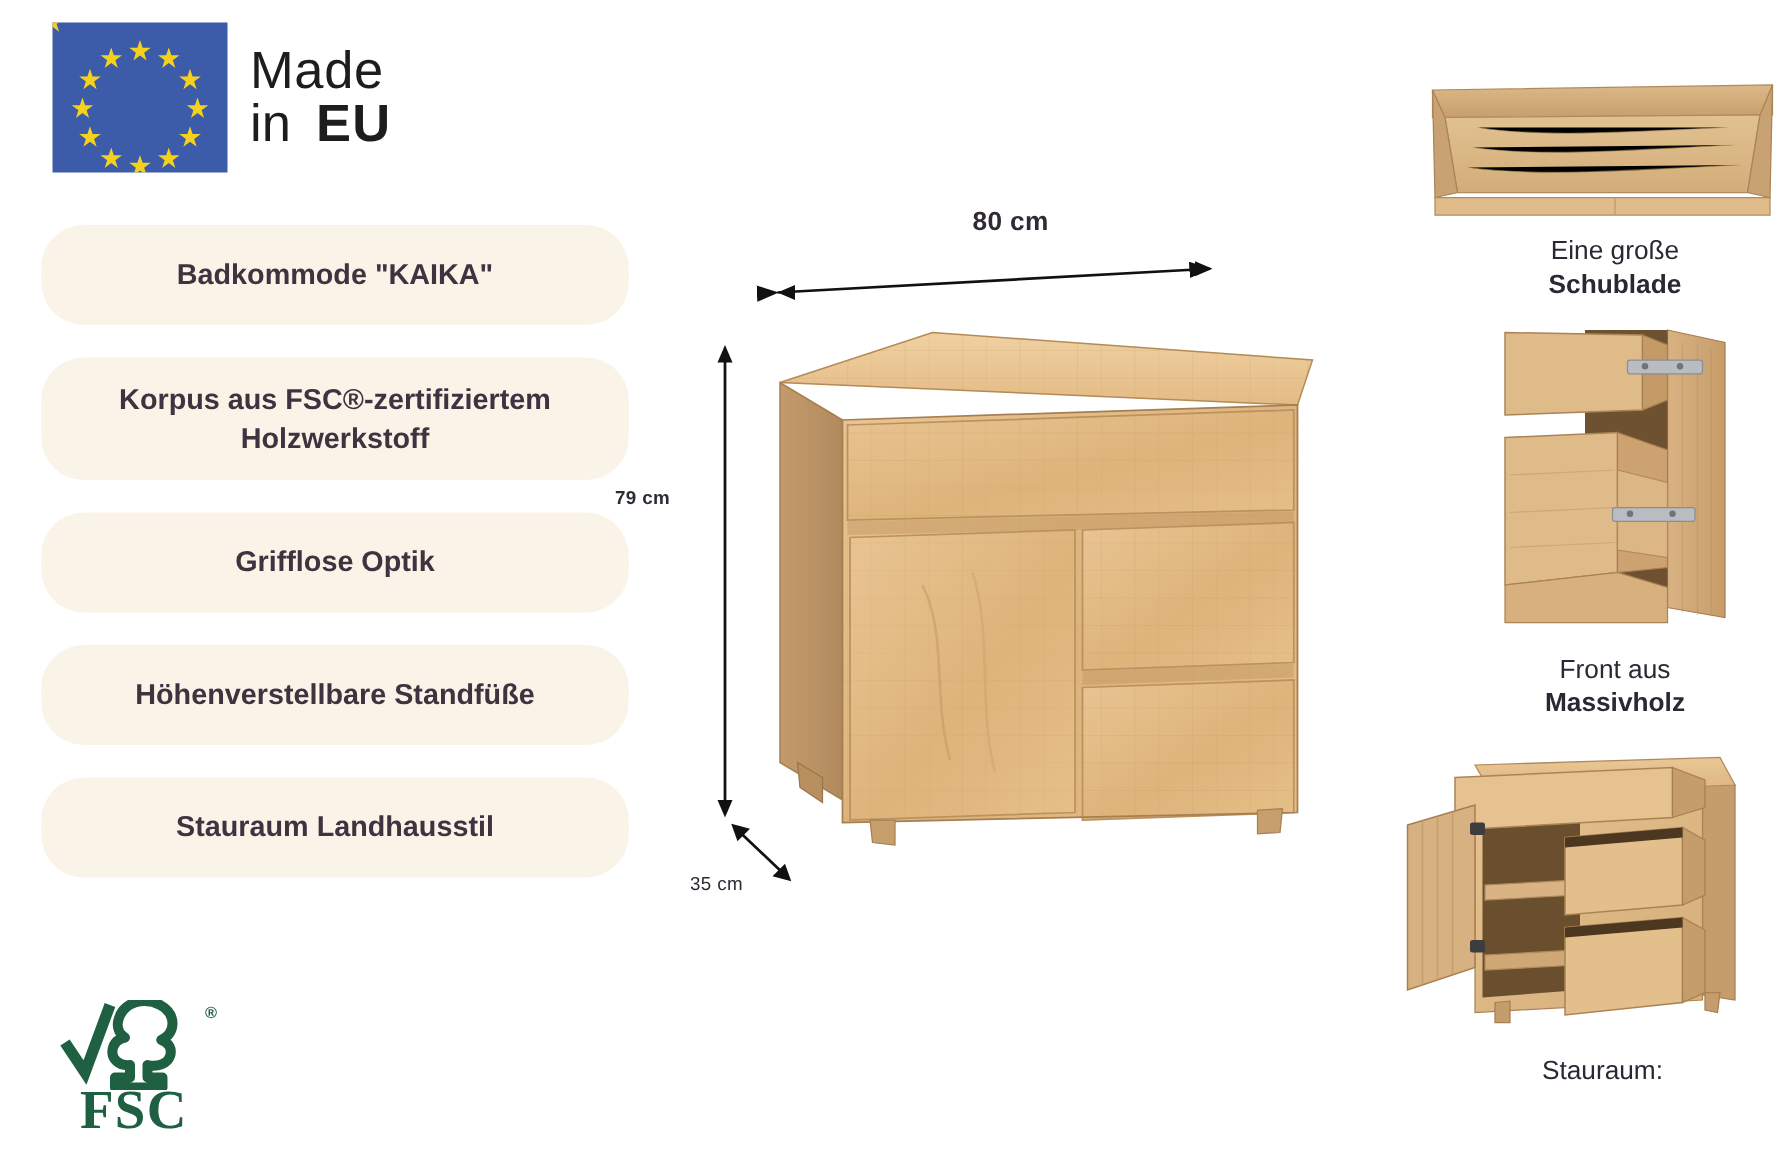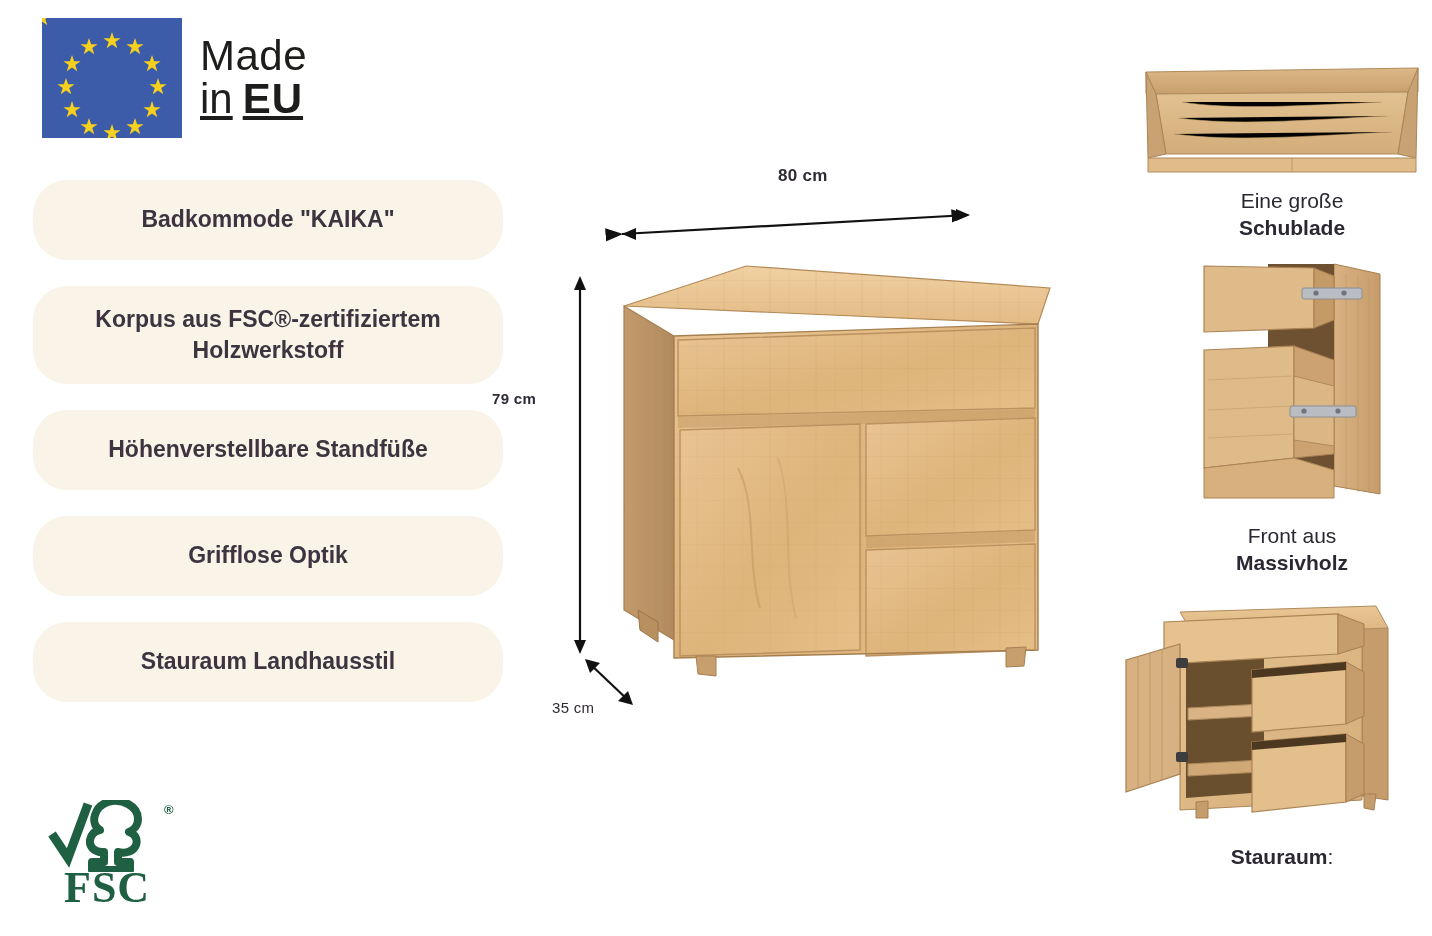--- a/index.html
+++ b/index.html
@@ -10,55 +10,55 @@
     overflow:hidden;
     position:relative;
   }
   .stage{position:relative;width:1288px;height:936px;}
 
   
   .eu-badge{position:absolute;left:42px;top:18px;display:flex;align-items:center;gap:18px;}
   .eu-flag{width:140px;height:120px;background:#3c5ba9;position:relative;}
   .eu-text{display:flex;flex-direction:column;line-height:1.02;color:#1d1d1b;}
   .eu-made{font-size:42px;font-weight:400;letter-spacing:.5px;}
-  .eu-in-row{font-size:42px;display:flex;gap:10px;align-items:center;text-decoration:underline;}
+  .eu-in-row{font-size:42px;display:flex;gap:20px;align-items:center;}
   .eu-in{font-weight:400;}
   .eu-eu{font-weight:700;letter-spacing:1px;}
 
   
   .pills{position:absolute;left:33px;top:180px;width:470px;display:flex;flex-direction:column;gap:26px;}
   .pill{
     background:#faf3e8;border-radius:34px;
     min-height:80px;display:flex;align-items:center;justify-content:center;
     text-align:center;padding:12px 26px;box-sizing:border-box;
     color:#3d3440;font-weight:700;font-size:23px;line-height:1.35;
   }
   .pill.tall{min-height:98px;}
 
   
   .fsc{position:absolute;left:46px;top:800px;width:160px;height:110px;color:#1f6043;}
   .fsc-reg{position:absolute;left:118px;top:2px;font-size:13px;font-weight:700;color:#1f6043;}
   .fsc-word{position:absolute;left:18px;top:62px;font-family:"Liberation Serif", serif;
     font-size:44px;font-weight:700;letter-spacing:1px;color:#1f6043;}
 
   
-  .dim-80-label{position:absolute;left:778px;top:166px;font-size:17px;font-weight:700;color:#2f2a35;letter-spacing:.3px;}
+  .dim-80-label{position:absolute;left:778px;top:166px;font-size:21px;font-weight:700;color:#2f2a35;letter-spacing:.3px;}
   .dim-79-label{position:absolute;left:492px;top:390px;font-size:15px;font-weight:700;color:#2f2a35;letter-spacing:.3px;}
   .dim-35-label{position:absolute;left:552px;top:699px;font-size:15px;font-weight:400;color:#2f2a35;letter-spacing:.3px;}
   .arrows{position:absolute;left:0;top:0;width:1432px;height:936px;pointer-events:none;}
 
   
   .cab-main{position:absolute;left:618px;top:258px;width:440px;height:420px;}
 
   
   .thumb{position:absolute;}
   .cap{position:absolute;text-align:center;width:300px;color:#2b2733;font-size:21px;line-height:1.28;}
   .cap .reg{font-weight:400;display:block;}
   .cap .bold{font-weight:700;display:block;}
-  .cap .inline-bold{font-weight:700;}
+  .cap .inline-bold{font-weight:400;}
   .cap .inline-reg{font-weight:400;}
 </style>
 </head>
 <body>
 
 <div class="stage">
 
   <div class="eu-badge">
     <div class="eu-flag">
       <svg width="140" height="120" viewBox="0 0 140 120">
@@ -93,24 +93,24 @@
   </div>
 
   <div class="pills">
     <div class="pill">
       <span>Badkommode "KAIKA"</span>
     </div>
     <div class="pill tall">
       <span>Korpus aus FSC®-zertifiziertem Holzwerkstoff</span>
     </div>
     <div class="pill">
+      <span>Grifflose Optik</span>
+    </div>
+    <div class="pill">
       <span>Höhenverstellbare Standfüße</span>
-    </div>
-    <div class="pill">
-      <span>Grifflose Optik</span>
     </div>
     <div class="pill">
       <span>Stauraum Landhausstil</span>
     </div>
   </div>
 
   <div class="fsc">
     <svg width="120" height="72" viewBox="0 0 120 72">
       <path d="M6,34 L22,58 L42,4" fill="none" stroke="#1f6043" stroke-width="9" stroke-linecap="butt" stroke-linejoin="miter"></path>
       <path d="M62,2 C76,-2 92,6 92,19 C92,25 88,30 83,32 C89,34 92,39 90,45

